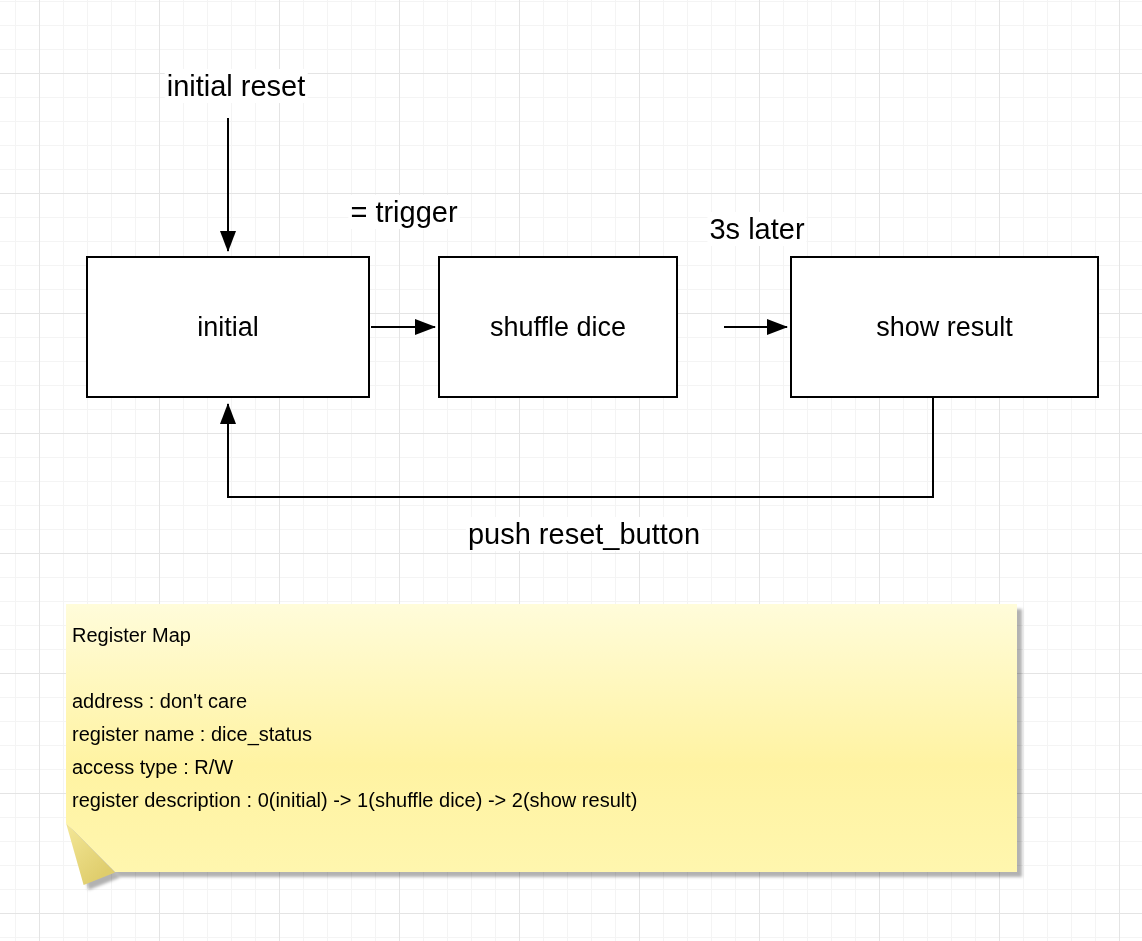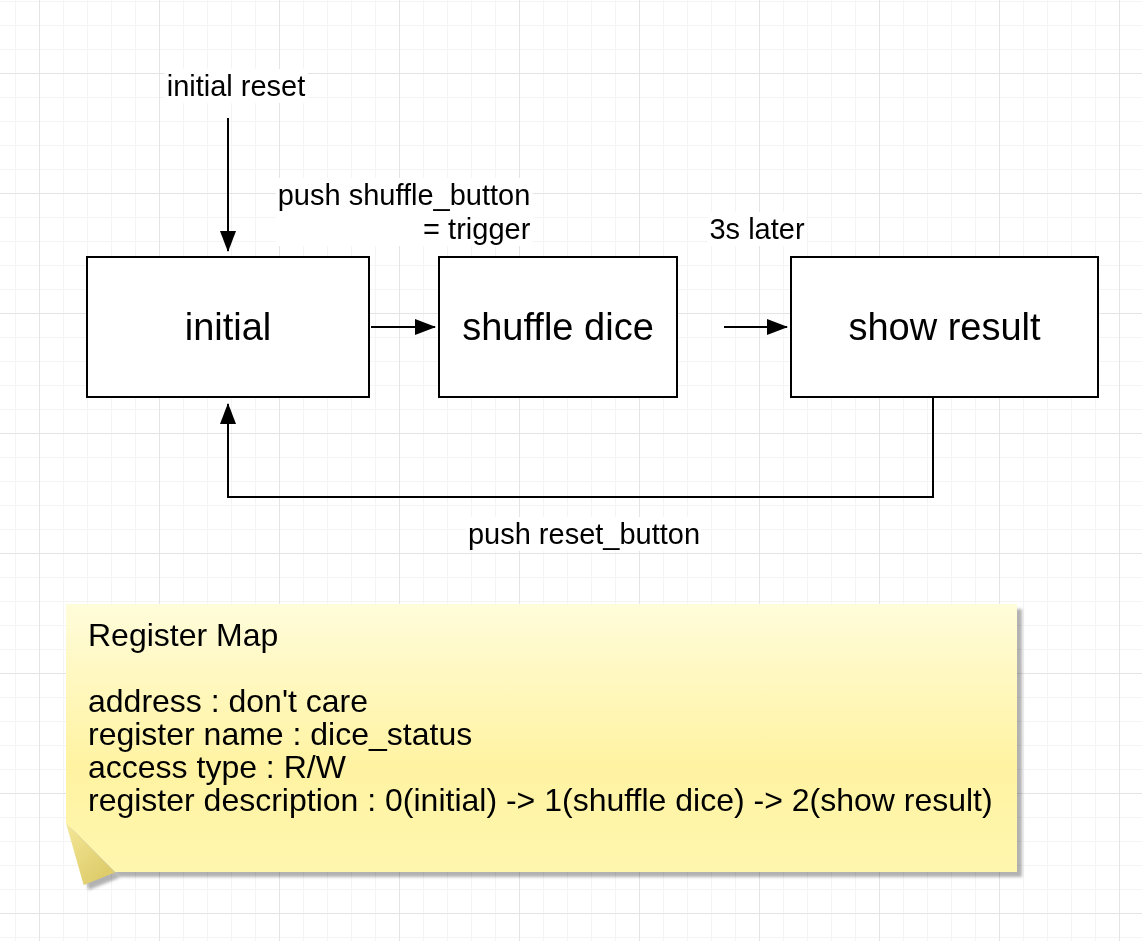--- a/index.html
+++ b/index.html
@@ -24,21 +24,21 @@
     pointer-events: none;
   }
   .edges-layer g { pointer-events: all; }
   .state {
     position: absolute;
     box-sizing: border-box;
     width: 284px; height: 142px;
     background: #ffffff;
     border: 2px solid #000000;
     display: flex; align-items: center; justify-content: center;
-    font-size: 38px;
+    font-size: 27px;
     white-space: nowrap;
   }
   #state-initial { left: 86px;  top: 256px; }
   #state-shuffle { left: 438px; top: 256px; width: 240px; }
   #state-show    { left: 790px; top: 256px; width: 309px; }
   .edge-label {
     position: absolute;
     transform: translate(-50%, -50%);
     background: #ffffff;
     font-size: 29px;
@@ -53,22 +53,22 @@
     width: 1008px; height: 284px;
     filter: drop-shadow(5px 5px 1.5px rgba(0,0,0,0.30));
   }
   .note-body {
     position: absolute;
     left: 0; top: 0;
     width: 951px; height: 268px;
     box-sizing: border-box;
     background: linear-gradient(180deg, #fffcda 0%, #fff3a2 60%, #fff6ae 100%);
     clip-path: polygon(0 0, 100% 0, 100% 100%, 49px 100%, 0 calc(100% - 49px));
-    padding: 15px 10px 0 22px;
-    font-size: 32px;
+    padding: 15px 10px 0 6px;
+    font-size: 20px;
     line-height: 33px;
   }
   .note-fold {
     position: absolute;
     left: 0; top: 219px;
     width: 49px; height: 62px;
     background: linear-gradient(135deg, #f1e492 10%, #dfcd6c 80%);
     clip-path: polygon(0 0, 100% 80%, 36% 100%);
   }
   .note-line { min-height: 33px; }
@@ -104,21 +104,20 @@
   <div class="state" id="state-shuffle">
     <span>shuffle dice</span>
   </div>
   <div class="state" id="state-show">
     <span>show result</span>
   </div>
 
   <div class="edge-label" style="left:236px; top:86px;">initial reset</div>
 
   <div class="edge-label" style="left:404px; top:212px;">
-    <div>push shuffle_button</div>
     <div>= trigger</div>
   </div>
 
   <div class="edge-label" style="left:757px; top:229px;">3s later</div>
 
   <div class="edge-label" style="left:584px; top:534px;">push reset_button</div>
 
   <div class="note-wrap">
     <div class="note-body">
       <div class="note-line">Register Map</div>

